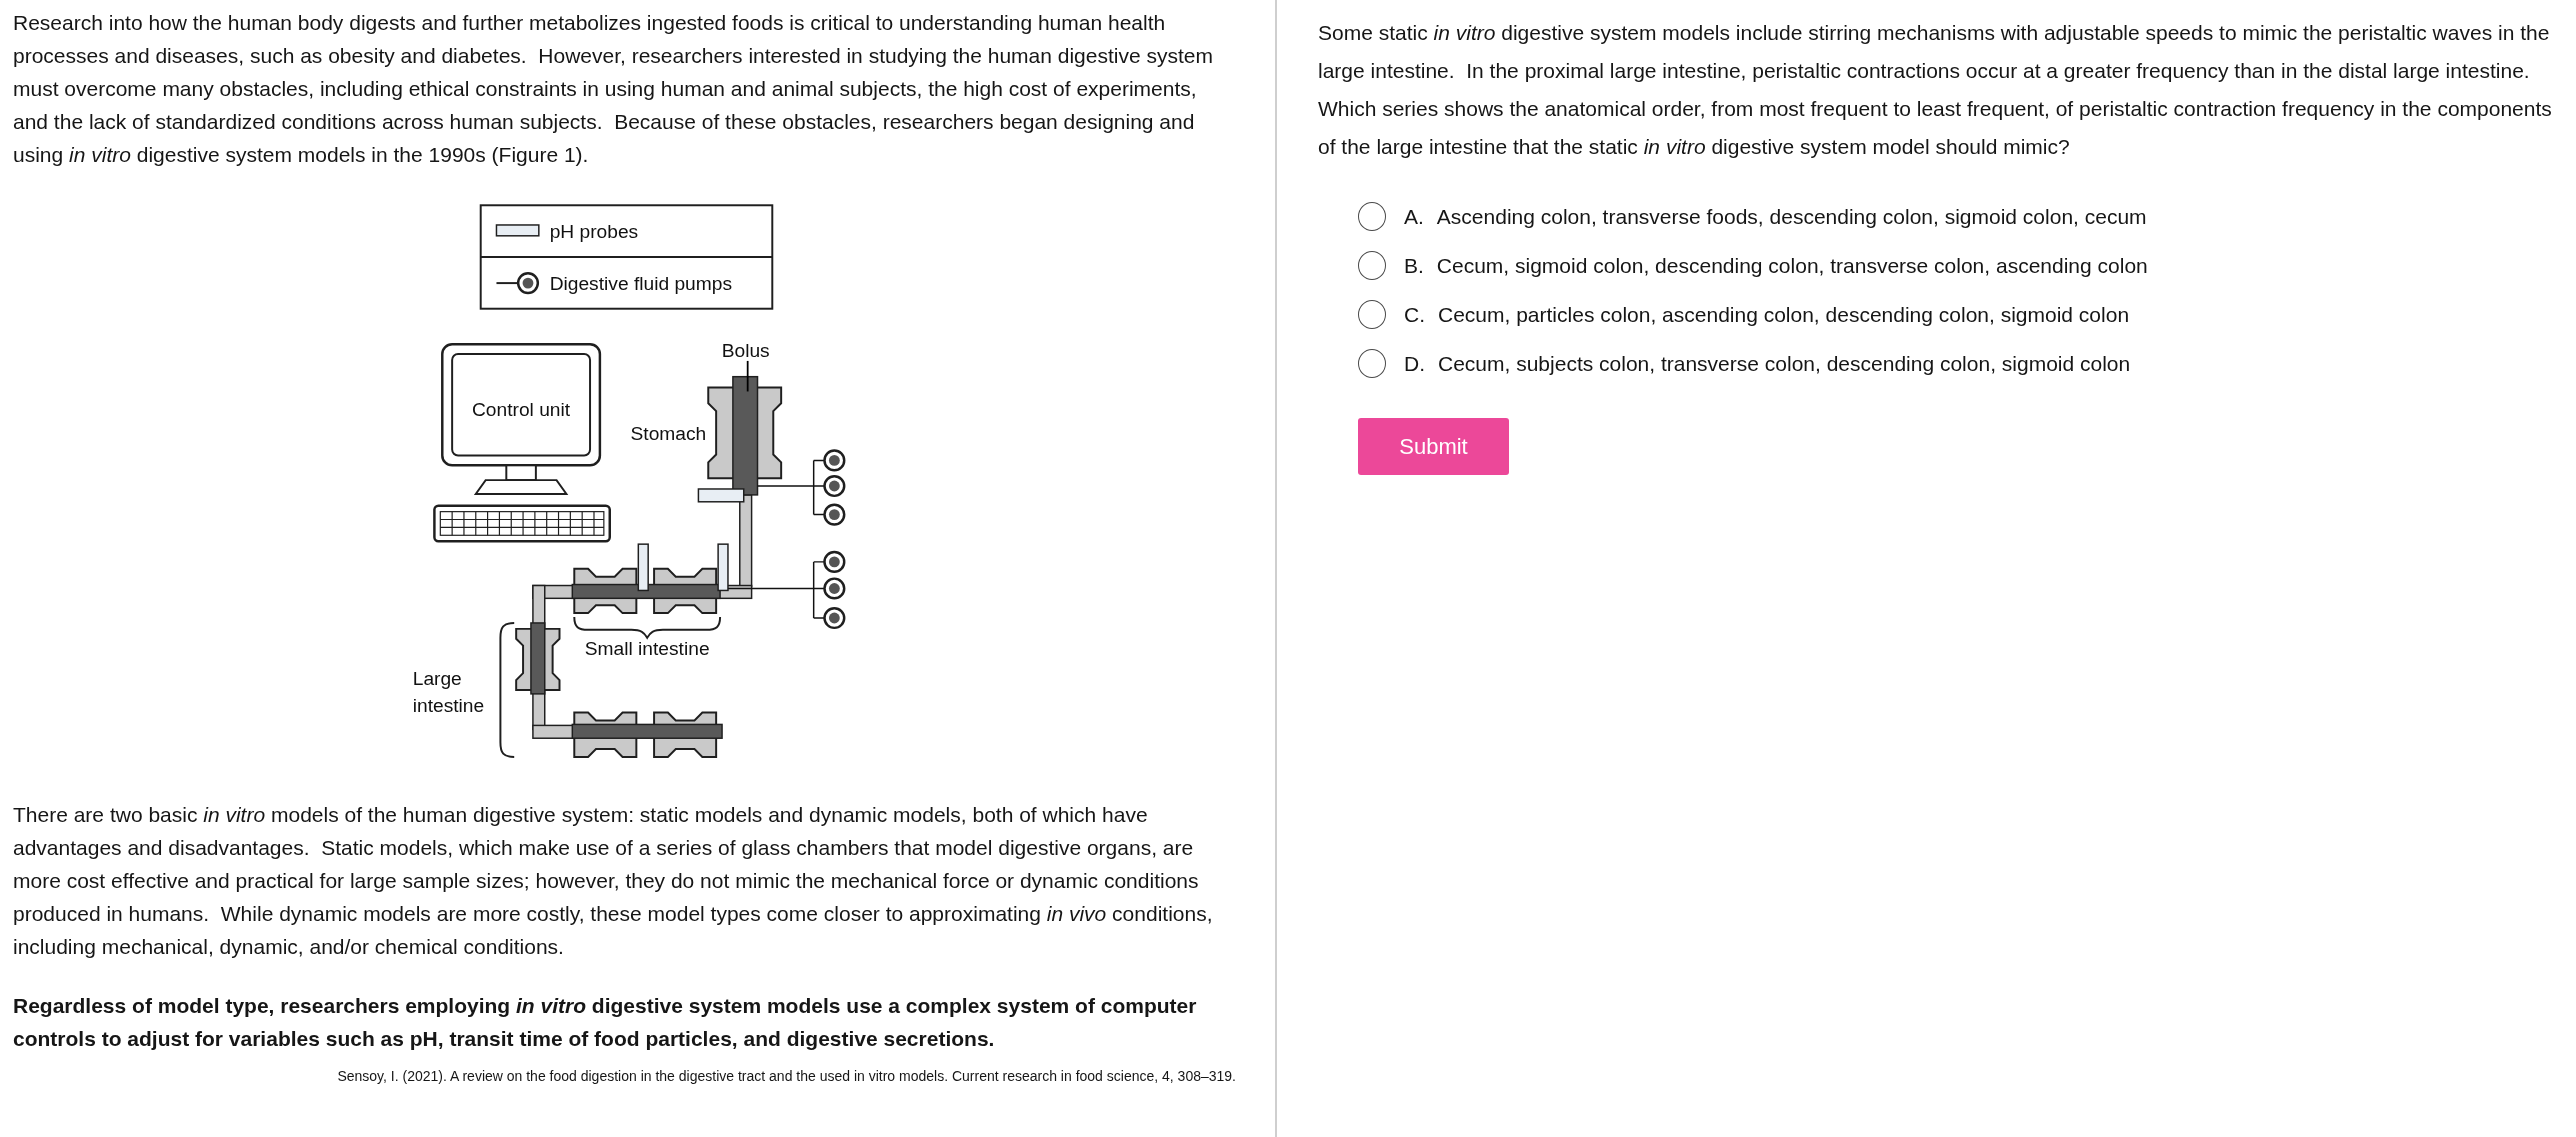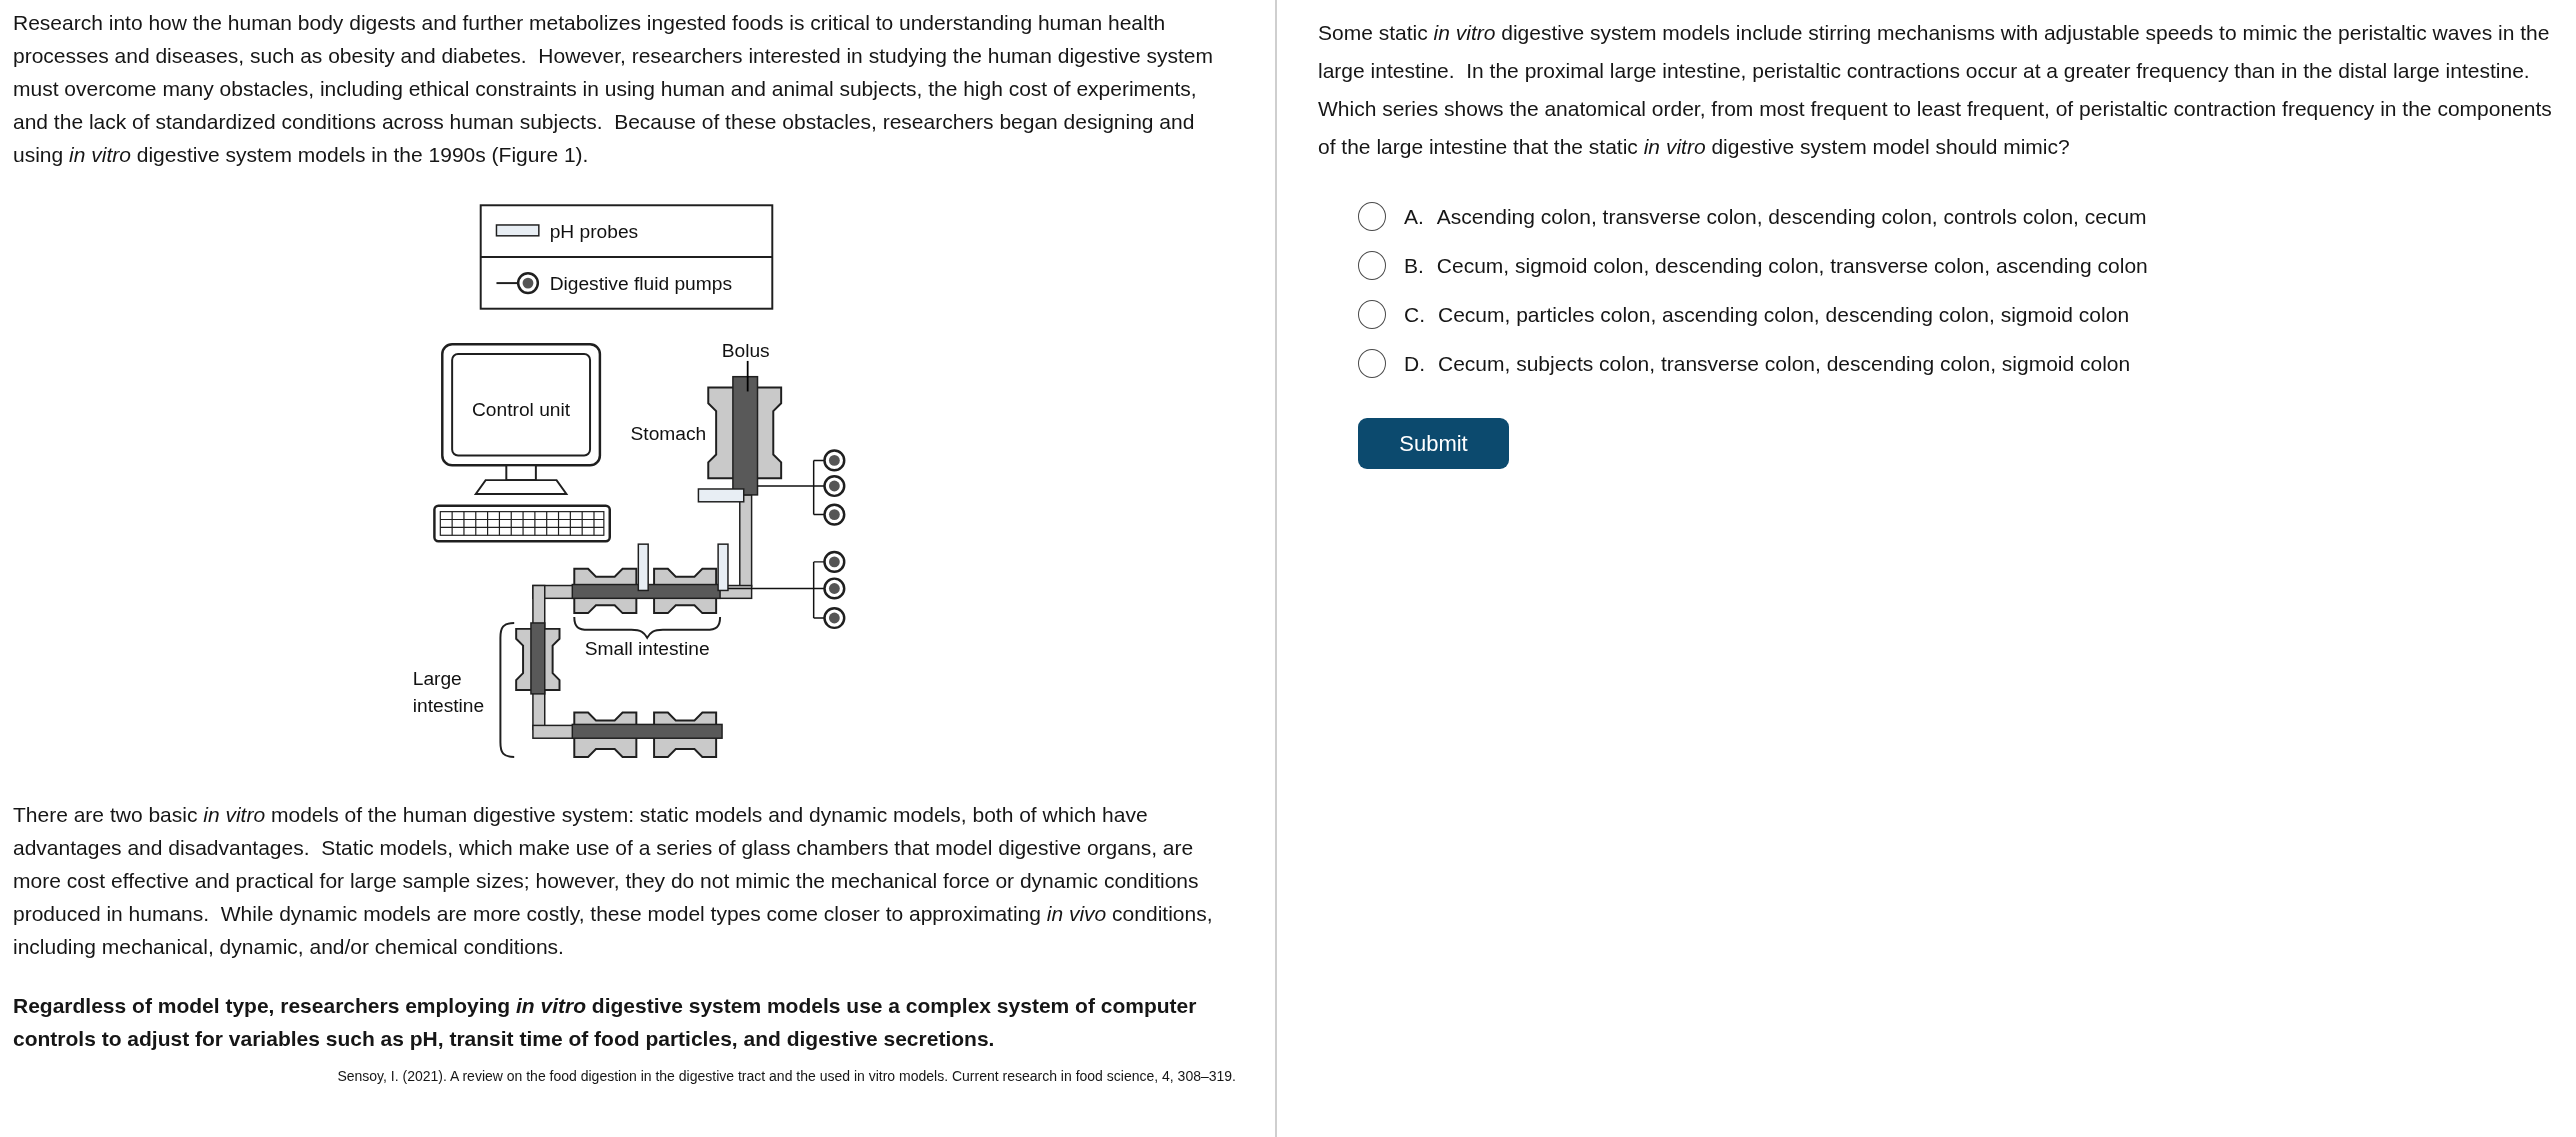--- a/index.html
+++ b/index.html
@@ -31,22 +31,22 @@
   .citation { margin-top: 13px; font-size: 14px; line-height: 1.2; white-space: pre-wrap; text-align: right; }
   .stem { line-height: 38px; white-space: pre-wrap; }
   .options { margin-top: 26px; padding-left: 40px; }
   .option { display: flex; align-items: center; height: 49px; cursor: pointer; }
   .radio {
     width: 28px; height: 29px; border: 1.7px solid #4a4a4a; border-radius: 50%;
     background: #fff; flex: 0 0 auto; margin-right: 18px;
   }
   .letter { margin-right: 13px; }
   .submit {
-    display: block; margin: 30px 0 0 40px; width: 151px; height: 51px;
-    background: #0c4a6e; color: #fff; border: none; border-radius: 9px;
+    display: block; margin: 30px 0 0 40px; width: 151px; height: 57px;
+    background: #ec4899; color: #fff; border: none; border-radius: 3px;
     font-family: "Liberation Sans", sans-serif; font-size: 22px; cursor: pointer;
   }
   svg text {
     font-family: "Liberation Sans", sans-serif; font-size: 19.5px; fill: #111;
   }
   b { font-weight: bold; }
   i { font-style: italic; }
 </style>
 </head>
 <body>
@@ -155,21 +155,21 @@
 
 <div class="divider"></div>
 
 <div class="right-panel">
   <p class="stem"><span>Some static </span><i>in vitro</i><span> digestive system models include stirring mechanisms with adjustable speeds to mimic the peristaltic waves in the large intestine.  In the proximal large intestine, peristaltic contractions occur at a greater frequency than in the distal large intestine.  Which series shows the anatomical order, from most frequent to least frequent, of peristaltic contraction frequency in the components of the large intestine that the static </span><i>in vitro</i><span> digestive system model should mimic?</span></p>
 
   <div class="options">
     <div class="option">
       <span class="radio"></span>
       <span class="letter">A.</span>
-      <span class="opt-text">Ascending colon, transverse colon, descending colon, controls colon, cecum</span>
+      <span class="opt-text">Ascending colon, transverse foods, descending colon, sigmoid colon, cecum</span>
     </div>
     <div class="option">
       <span class="radio"></span>
       <span class="letter">B.</span>
       <span class="opt-text">Cecum, sigmoid colon, descending colon, transverse colon, ascending colon</span>
     </div>
     <div class="option">
       <span class="radio"></span>
       <span class="letter">C.</span>
       <span class="opt-text">Cecum, particles colon, ascending colon, descending colon, sigmoid colon</span>

